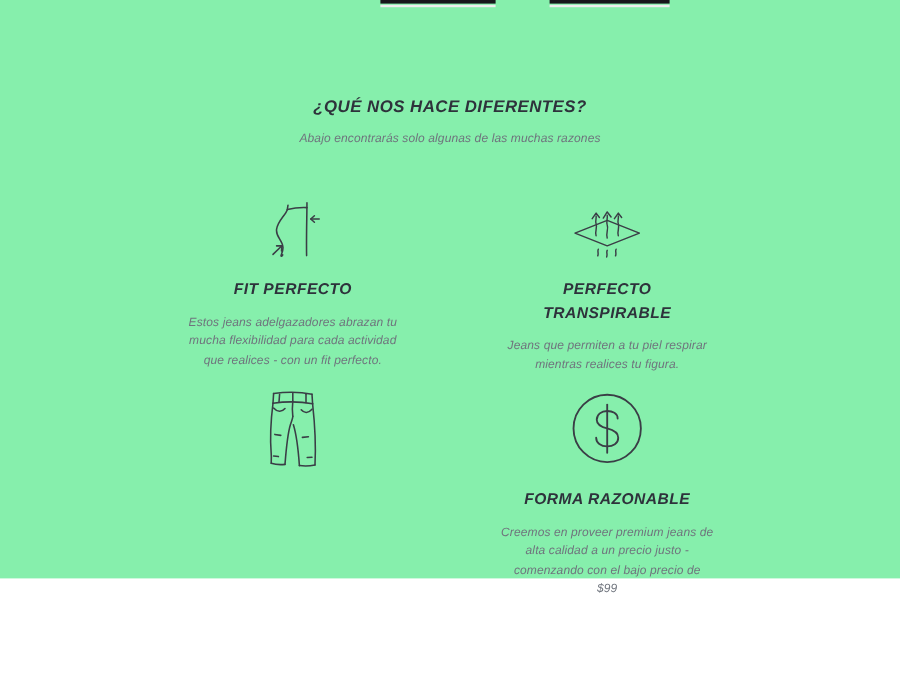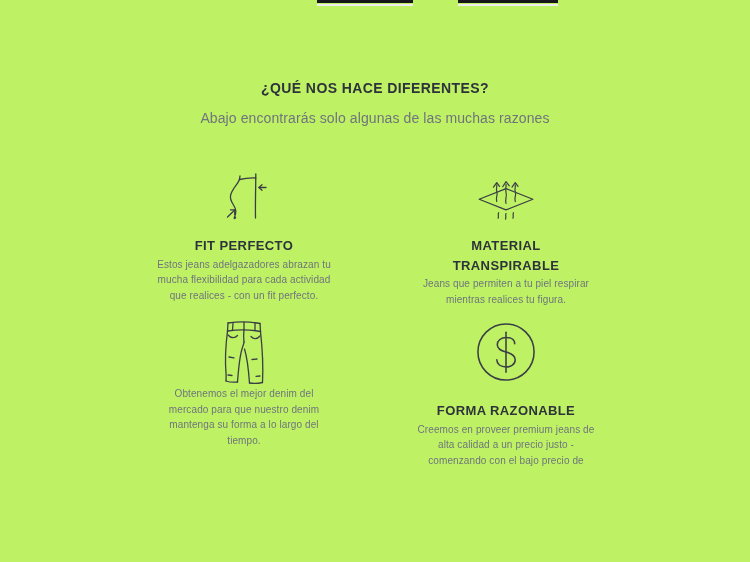--- a/index.html
+++ b/index.html
@@ -2,38 +2,38 @@
 <html><head>
 <meta charset="utf-8">
 <style>
   * { margin: 0; padding: 0; box-sizing: border-box; }
   html, body {
     width: 750px; height: 562px;
     background: #ffffff;
     overflow: hidden;
     font-family: "Liberation Sans", "DejaVu Sans", sans-serif;
   }
-  .page { position: relative; width: 750px; height: 562px; background: #bef264; }
+  .page { position: relative; width: 750px; height: 482px; background: #86efac; font-style: italic; }
 
   
   .top-bar { position: absolute; top: 0; height: 3px; background: #17171b; }
   .top-bar-shadow { position: absolute; top: 4px; height: 2px; background: #ededed; }
   .bar-left, .bar-left-shadow { left: 317px; width: 96px; }
   .bar-right, .bar-right-shadow { left: 458px; width: 100px; }
 
   .section { padding-top: 80px; text-align: center; }
 
   .section-title {
     font-size: 14px; font-weight: 700;
     color: #2e323b; letter-spacing: 0.4px;
     line-height: 1.15;
   }
   .section-subtitle {
     margin-top: 14px;
-    font-size: 14px; color: #6f747d; letter-spacing: 0.1px;
+    font-size: 10px; color: #6f747d; letter-spacing: 0.1px;
   }
 
   .features {
     margin-top: 46px;
     display: grid;
     grid-template-columns: repeat(2, 250px);
     column-gap: 25px;
     row-gap: 37px;
     justify-content: center;
     align-items: start;
@@ -47,21 +47,21 @@
   .feature h3 {
     margin-top: 16px;
     font-size: 13px; font-weight: 700;
     color: #2e323b; letter-spacing: 0.4px;
     line-height: 1.5;
     white-space: nowrap;
   }
   .feature.wrap-title h3 { white-space: normal; max-width: 150px; margin-left: auto; margin-right: auto; }
 
   .feature .desc {
-    margin-top: 1px;
+    margin-top: 11px;
     font-size: 10px; color: #6f747d;
     line-height: 15.5px; letter-spacing: 0.1px;
   }
 
   .sketch { stroke: #3a3e46; fill: none; stroke-width: 1.3; stroke-linecap: round; stroke-linejoin: round; }
   .sketch.thick { stroke-width: 1.6; }
 </style>
 </head>
 <body>
 
@@ -112,21 +112,21 @@
               <path d="M31,35 C29.5,30.5 32.5,27 31,23 C30,20 31.5,17.5 31,14.5"></path>
               <path d="M27.5,17 L31,11.5 L34.5,16"></path>
               <path d="M41,33 C39.5,29 42.5,26 41,22 C40,19.4 41.5,17.5 41,15"></path>
               <path d="M37.5,17.5 L41,12.5 L44,16.5"></path>
               <path d="M23,45 C22,47 23.5,48.5 22.5,51"></path>
               <path d="M31,46 C30,48 31.5,49.5 30.5,52"></path>
               <path d="M39,45 C38,47 39.5,48.5 38.5,51"></path>
             </g>
           </svg>
         </div>
-        <h3>MATERIAL TRANSPIRABLE</h3>
+        <h3>PERFECTO TRANSPIRABLE</h3>
         <div class="desc">
           <div>Jeans que permiten a tu piel respirar</div>
           <div>mientras realices tu figura.</div>
         </div>
       </div>
 
       <div class="feature">
         <div class="icon-box tall">
           <svg width="48" height="66" viewBox="0 0 48 66" aria-hidden="true">
             <g class="sketch" stroke-width="1.1">
@@ -146,41 +146,36 @@
               <path d="M29.5,64 C28.5,50 27,38 24.5,30"></path>
               <path d="M8,16 C11,19.5 15,19.5 17.5,16.5"></path>
               <path d="M40,17 C37,20.5 33.5,20.5 31,17.5"></path>
               <path d="M9,38 l5,0.8"></path>
               <path d="M37,40 l-5,0.5"></path>
               <path d="M8,56 l4,0.5"></path>
               <path d="M40,57 l-4,0.3"></path>
             </g>
           </svg>
         </div>
-        <div class="desc">
-          <div>Obtenemos el mejor denim del</div>
-          <div>mercado para que nuestro denim</div>
-          <div>mantenga su forma a lo largo del</div>
-          <div>tiempo.</div>
-        </div>
       </div>
 
       <div class="feature">
         <div class="icon-box tall">
           <svg width="60" height="60" viewBox="0 0 62 62" aria-hidden="true">
             <g class="sketch thick">
               <circle cx="31" cy="31" r="29"></circle>
               <path d="M40,22.5 C40,18 35.5,16 31,16 C26,16 22,19 22,23.5 C22,28.5 27,30 31,31 C35,32 40.5,33.8 40.5,39 C40.5,44 36,46.5 31,46.5 C25.5,46.5 21.5,43.5 21.5,39"></path>
               <path d="M31,10.5 L31,52"></path>
             </g>
           </svg>
         </div>
         <h3>FORMA RAZONABLE</h3>
         <div class="desc">
           <div>Creemos en proveer premium jeans de</div>
           <div>alta calidad a un precio justo -</div>
           <div>comenzando con el bajo precio de</div>
+          <div>$99</div>
         </div>
       </div>
 
     </div>
   </div>
 </div>
 
 </body></html>

